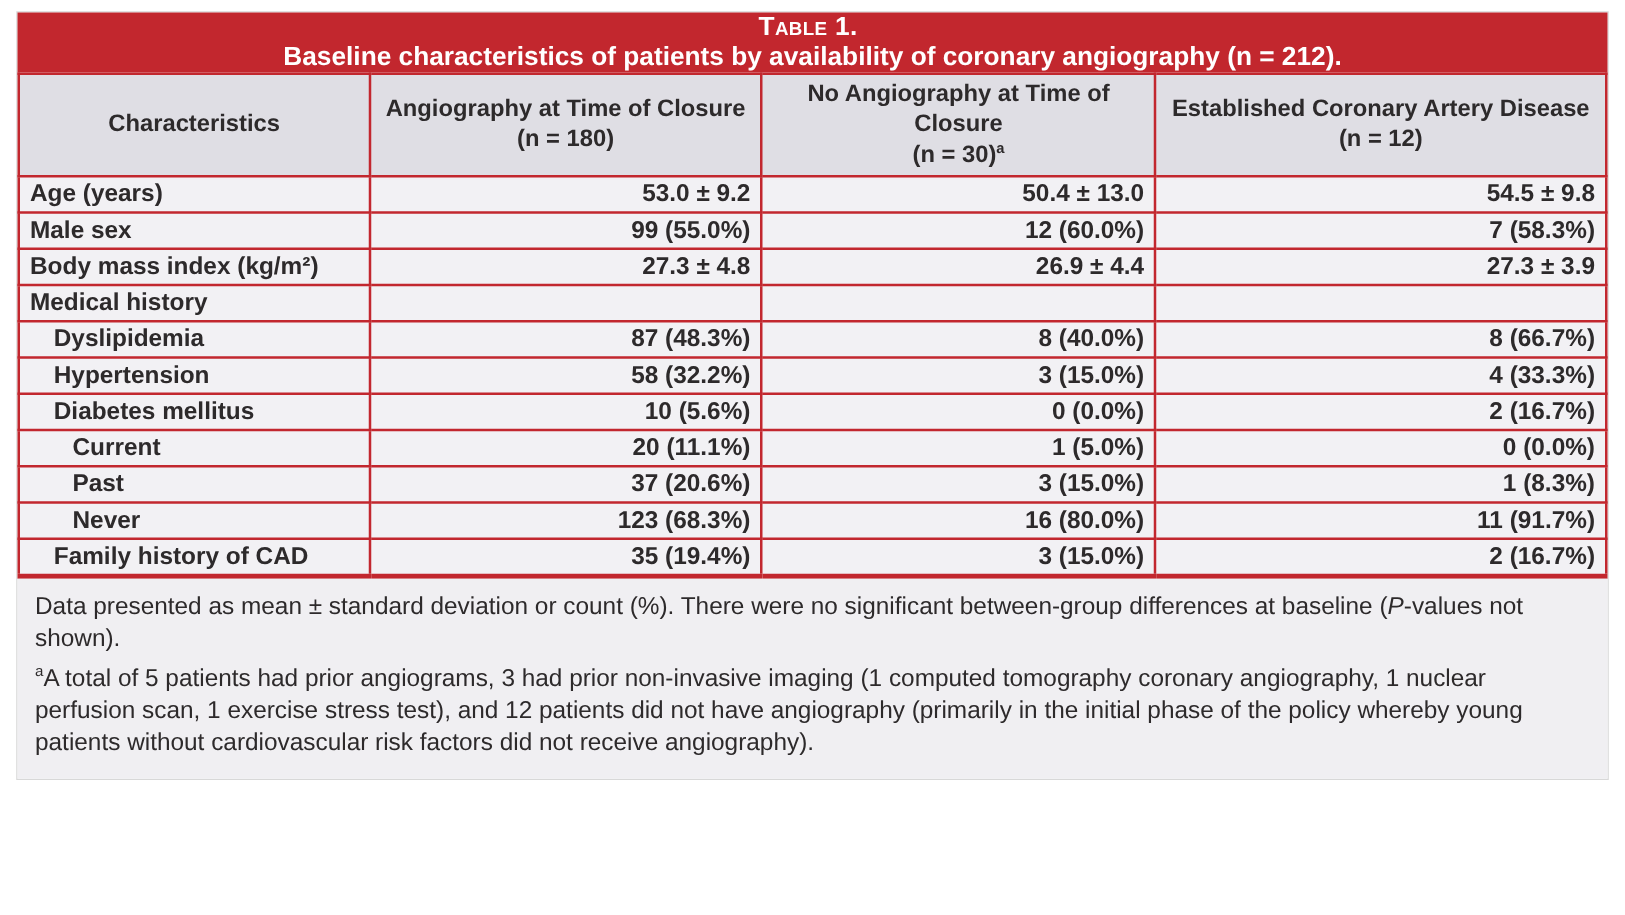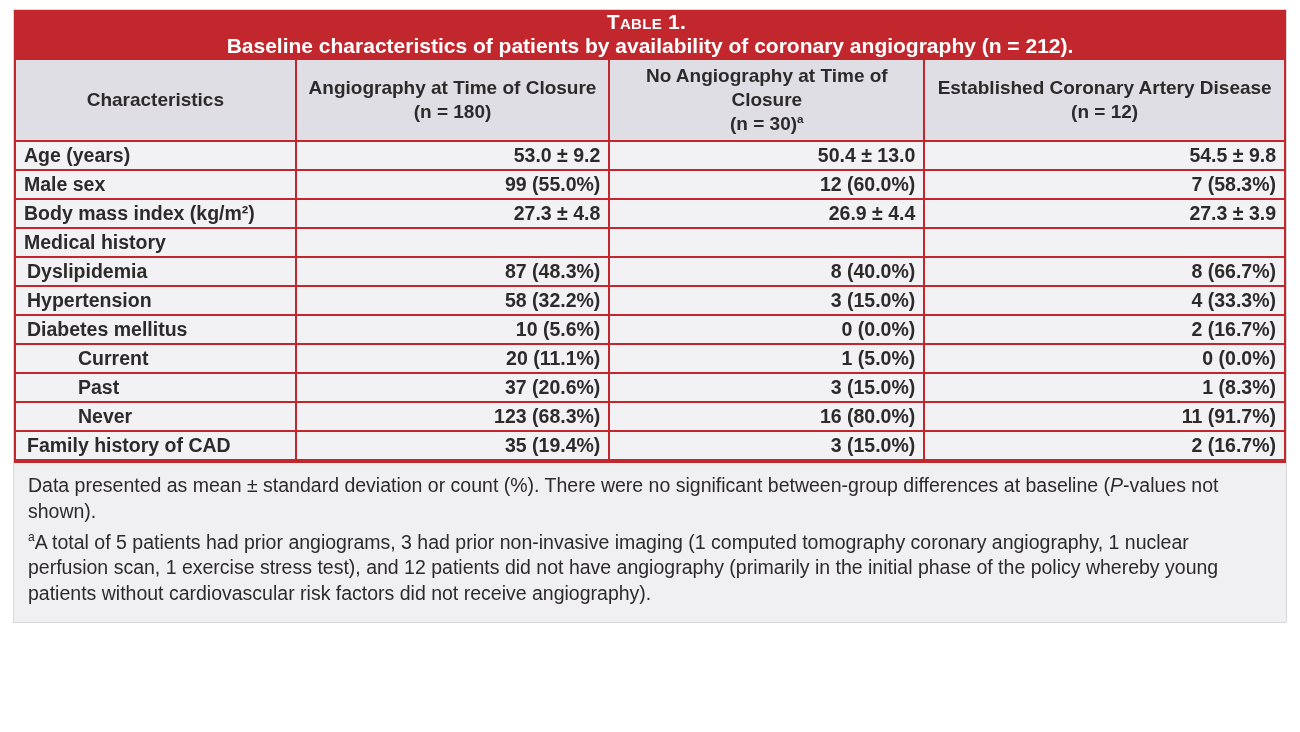--- a/index.html
+++ b/index.html
@@ -66,22 +66,22 @@
   }
   table.baseline td {
     background: #f2f1f4;
     height: 24px;
     font-size: 19.5px;
     font-weight: bold;
     vertical-align: middle;
     padding: 2px 8px;
   }
   td.label-cell { text-align: left; padding-left: 12px; }
-  td.label-cell.indent1 { padding-left: 11px; }
-  td.label-cell.indent2 { padding-left: 62px; }
+  td.label-cell.indent1 { padding-left: 27px; }
+  td.label-cell.indent2 { padding-left: 42px; }
   td.value-cell { text-align: right; }
   table.baseline tr:last-child th,
   table.baseline tr:last-child td { border-bottom-width: 4px; }
   sup { font-size: 0.62em; }
   
   .footnote {
     background: #f0eff2;
     padding: 9px 14px 16px 14px;
     font-size: 19.5px;
     line-height: 26px;

